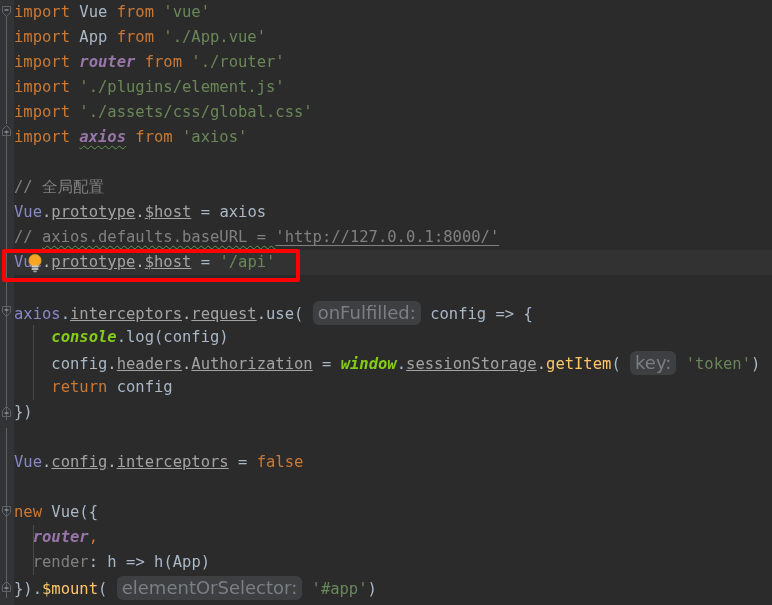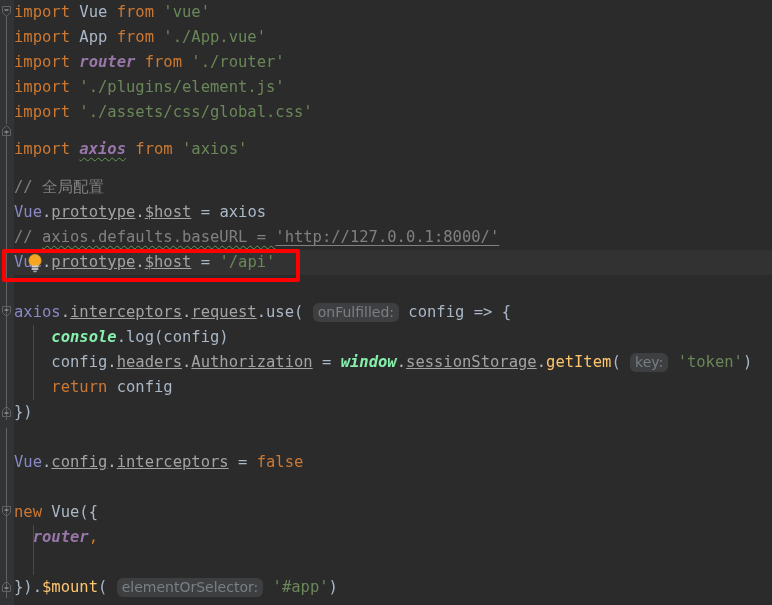--- a/index.html
+++ b/index.html
@@ -73,21 +73,21 @@
     height: 25px;
     background: #323232;
   }
 
   
   .t-kw       { color: #cc7832; }          
   .t-ident    { color: #a9b7c6; }          
   .t-str      { color: #6a8759; }          
   .t-comment  { color: #808080; }          
   .t-prop     { color: #a3a3a3; text-decoration: underline; }
-  .t-global   { color: #86efac; margin-top: 10px; }          
+  .t-global   { color: #84cc16; margin-top: 10px; }          
   .t-localvar { color: #9876aa; font-style: italic; font-weight: bold; }
   .t-fn       { color: #ffc66d; }          
   .t-vueobj   { color: #8888c6; }          
   .t-punct    { color: #a9b7c6; }
   .t-dim      { color: #808080; }
   .t-param    { color: #a9b7c6; }
   .bolditalic { font-style: italic; font-weight: bold; }
 
   
   .squiggle {
@@ -100,21 +100,21 @@
     text-decoration: underline;
     text-underline-offset: 3px;
   }
 
   
   .hint {
     background: #3d3f41;
     color: #7a7f85;
     border-radius: 6px;
     padding: 1px 5px 2px 5px;
-    font-size: 14px;
+    font-size: 18px;
     font-family: "DejaVu Sans", "Liberation Sans", sans-serif;
   }
 
   
   #annotation-box {
     position: absolute;
     left: 2px;
     top: 249px;
     width: 298px;
     height: 33px;
@@ -193,21 +193,21 @@
     <div class="line" style="top:0px;"><span class="t-kw">import</span><span class="t-punct"> </span><span class="t-ident">Vue</span><span> </span><span class="t-kw">from</span><span> </span><span class="t-str">'vue'</span></div>
 
     <div class="line" style="top:50px;"><span class="t-kw">import</span><span> </span><span class="t-localvar">router</span><span> </span><span class="t-kw">from</span><span> </span><span class="t-str">'./router'</span></div>
 
     <div class="line" style="top:25px;"><span class="t-kw">import</span><span> </span><span class="t-ident">App</span><span> </span><span class="t-kw">from</span><span> </span><span class="t-str">'./App.vue'</span></div>
 
     <div class="line" style="top:100px;"><span class="t-kw">import</span><span> </span><span class="t-str">'./assets/css/global.css'</span></div>
 
     <div class="line" style="top:75px;"><span class="t-kw">import</span><span> </span><span class="t-str">'./plugins/element.js'</span></div>
 
-    <div class="line" style="top:125px;margin-top:12px;"><span class="t-kw">import</span><span> </span><span class="t-localvar squiggle">axios</span><span> </span><span class="t-kw">from</span><span> </span><span class="t-str">'axios'</span></div>
+    <div class="line" style="top:125px;"><span class="t-kw">import</span><span> </span><span class="t-localvar squiggle">axios</span><span> </span><span class="t-kw">from</span><span> </span><span class="t-str">'axios'</span></div>
 
     <div class="line" style="top:175px;"><span class="t-comment">// 全局配置</span></div>
 
     <div class="line" style="top:200px;"><span class="t-vueobj">Vue</span><span class="t-punct">.</span><span class="t-prop">prototype</span><span class="t-punct">.</span><span class="t-prop">$host</span><span> </span><span class="t-punct">=</span><span> </span><span class="t-ident">axios</span></div>
 
     <div class="line" style="top:225px;"><span class="t-comment">// </span><span class="t-comment squiggle">axios.defaults.baseURL = </span><span class="t-comment urlline">'http://127.0.0.1:8000/'</span></div>
 
     <div class="line" style="top:250px;"><span class="t-vueobj">Vue</span><span class="t-punct">.</span><span class="t-prop">prototype</span><span class="t-punct">.</span><span class="t-prop">$host</span><span> </span><span class="t-punct">=</span><span> </span><span class="t-str">'/api'</span></div>
 
     <div class="line" style="top:300px;"><span class="t-vueobj">axios</span><span class="t-punct">.</span><span class="t-prop">interceptors</span><span class="t-punct">.</span><span class="t-prop">request</span><span class="t-punct">.</span><span class="t-ident">use</span><span class="t-punct">(</span><span> </span><span class="hint">onFulfilled:</span><span> </span><span class="t-param">config</span><span> </span><span class="t-punct">=&gt;</span><span> </span><span class="t-punct">{</span></div>
@@ -219,20 +219,21 @@
     <div class="line" style="top:375px;"><span>    </span><span class="t-kw">return</span><span> </span><span class="t-param">config</span></div>
 
     <div class="line" style="top:400px;"><span class="t-punct">}</span><span class="t-punct">)</span></div>
 
     <div class="line" style="top:450px;"><span class="t-vueobj">Vue</span><span class="t-punct">.</span><span class="t-prop">config</span><span class="t-punct">.</span><span class="t-prop">interceptors</span><span> </span><span class="t-punct">=</span><span> </span><span class="t-kw">false</span></div>
 
     <div class="line" style="top:500px;"><span class="t-kw">new</span><span> </span><span class="t-ident">Vue</span><span class="t-punct">(</span><span class="t-punct">{</span></div>
 
     <div class="line" style="top:525px;"><span>  </span><span class="t-localvar">router</span><span class="t-kw">,</span></div>
 
+    <div class="line" style="top:550px;"><span>  </span><span class="t-dim">render</span><span class="t-punct">:</span><span> </span><span class="t-param">h</span><span> </span><span class="t-punct">=&gt;</span><span> </span><span class="t-param">h</span><span class="t-punct">(</span><span class="t-ident">App</span><span class="t-punct">)</span></div>
 
     <div class="line" style="top:575px;"><span class="t-punct">}</span><span class="t-punct">)</span><span class="t-punct">.</span><span class="t-fn">$mount</span><span class="t-punct">(</span><span> </span><span class="hint">elementOrSelector:</span><span> </span><span class="t-str">'#app'</span><span class="t-punct">)</span></div>
 
   </div>
 
   <div id="lightbulb">
     <svg width="22" height="22" viewBox="0 0 22 22">
       <circle cx="11" cy="8.5" r="6.2" fill="#f5a623"></circle>
       <circle cx="11" cy="8.5" r="6.2" fill="none" stroke="#d98f10" stroke-width="0.6"></circle>
       <rect x="7.6" y="13.6" width="6.8" height="2.0" rx="0.5" fill="#c9ccd0"></rect>

